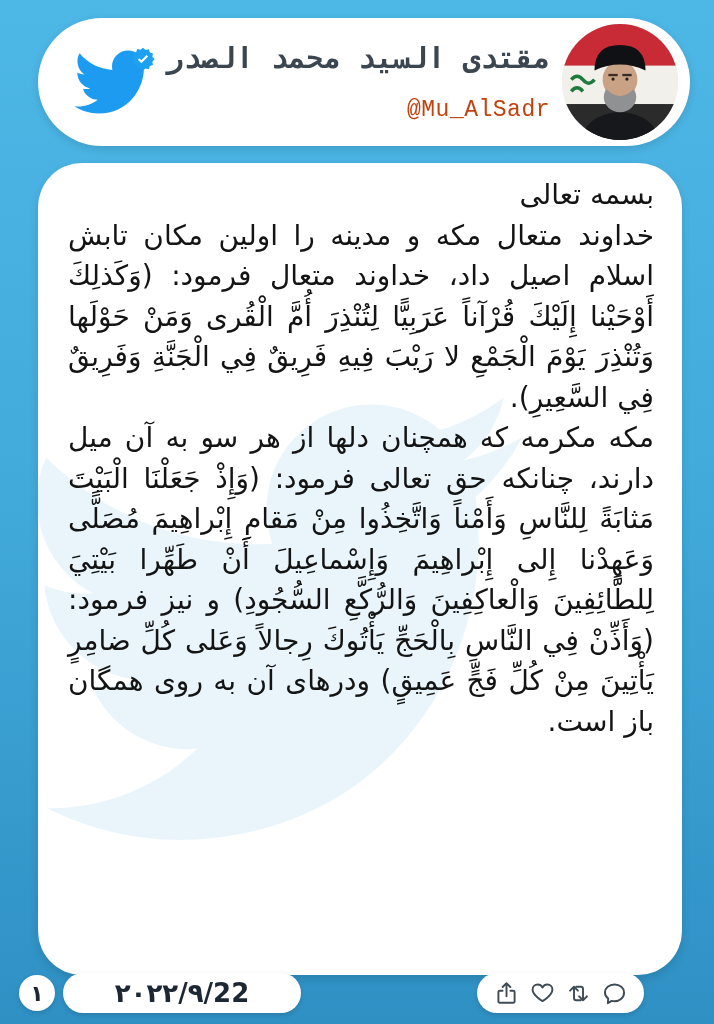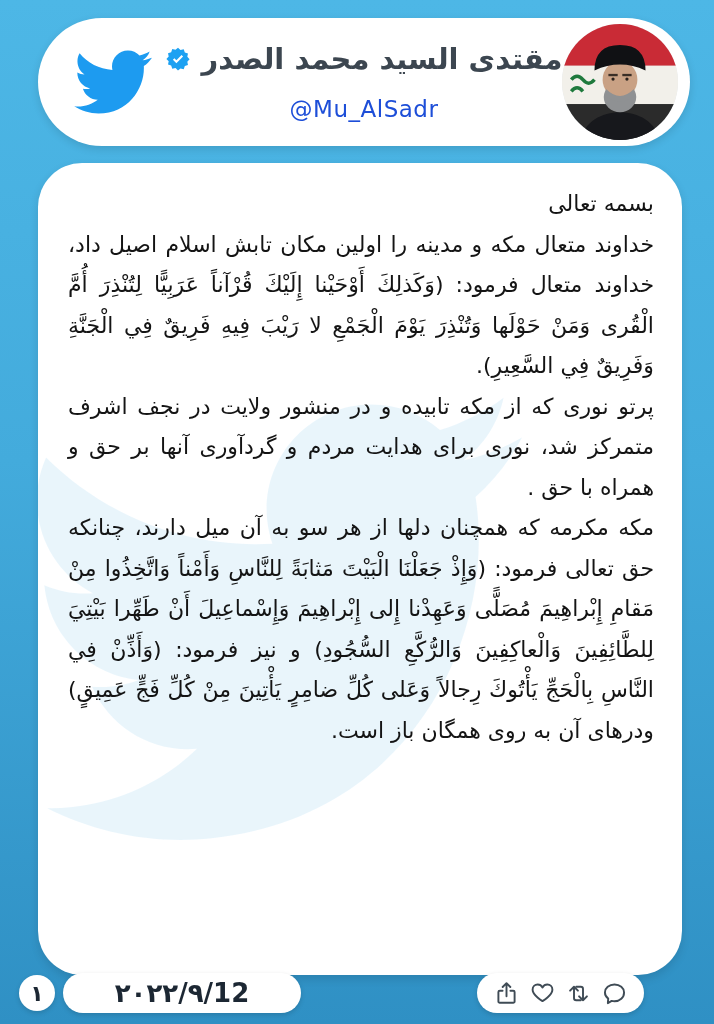--- a/index.html
+++ b/index.html
@@ -39,34 +39,35 @@
     right: 12px; top: 6px;
     width: 116px; height: 116px;
     border-radius: 50%;
     overflow: hidden;
     background: #dfe7ec;
   }
   .id-block {
     position: absolute;
     left: 140px; right: 140px; top: 0; bottom: 0;
     display: flex; flex-direction: column;
-    align-items: center; justify-content: center;
+    align-items: flex-start; justify-content: center;
     gap: 20px;
+    font-family: Liberation Mono, monospace;
   }
   .name-row {
     display: flex; align-items: center; gap: 10px;
     direction: rtl;
   }
   .display-name {
     font-size: 29px; font-weight: bold;
     color: #3c4650; white-space: nowrap;
   }
   .badge { width: 26px; height: 26px; flex: 0 0 auto; }
   .handle {
-    font-size: 23px; color: #1d4ed8;
+    font-size: 23px; color: #c2410c;
     direction: ltr; letter-spacing: 0.5px;
   }
 
   
   .tweet-card {
     position: absolute;
     left: 38px; top: 163px;
     width: 644px; height: 812px;
     background: #ffffff;
     border-radius: 44px;
@@ -77,24 +78,24 @@
     position: absolute;
     left: -30px; top: 190px;
     width: 540px; height: 540px;
     opacity: 0.13;
     transform: rotate(-6deg);
     pointer-events: none;
   }
   .tweet-body {
     position: absolute;
     inset: 0;
-    padding: 21px 28px 20px 30px;
+    padding: 12px 28px 20px 30px;
     direction: rtl;
     text-align: justify;
-    font-size: 22px;
+    font-size: 28px;
     line-height: 40.5px;
     color: #141414;
   }
   .tweet-body p { margin: 0; }
 
   
   .page-circle {
     position: absolute;
     left: 19px; top: 975px;
     width: 36px; height: 36px;
@@ -177,28 +178,27 @@
     </div>
   </div>
 
   <div class="tweet-card">
     <svg class="watermark" viewBox="0 0 24 24">
       <path fill="#5fb8e8" d="M23.643 4.937c-.835.37-1.732.62-2.675.733.962-.576 1.7-1.49 2.048-2.578-.9.534-1.897.922-2.958 1.13-.85-.904-2.06-1.47-3.4-1.47-2.572 0-4.658 2.086-4.658 4.66 0 .364.042.718.12 1.06-3.873-.195-7.304-2.05-9.602-4.868-.4.69-.63 1.49-.63 2.342 0 1.616.823 3.043 2.072 3.878-.764-.025-1.482-.234-2.11-.583v.06c0 2.257 1.605 4.14 3.737 4.568-.392.106-.803.162-1.227.162-.3 0-.593-.028-.877-.082.593 1.85 2.313 3.198 4.352 3.234-1.595 1.25-3.604 1.995-5.786 1.995-.376 0-.747-.022-1.112-.065 2.062 1.323 4.51 2.093 7.14 2.093 8.57 0 13.255-7.098 13.255-13.254 0-.2-.005-.402-.014-.602.91-.658 1.7-1.477 2.323-2.41z"></path>
     </svg>
     <div class="tweet-body">
       <p>بسمه تعالی</p>
       <p>خداوند متعال مکه و مدینه را اولین مکان تابش اسلام اصیل داد، خداوند متعال فرمود: (وَكَذلِكَ أَوْحَيْنا إِلَيْكَ قُرْآناً عَرَبِيًّا لِتُنْذِرَ أُمَّ الْقُرى وَمَنْ حَوْلَها وَتُنْذِرَ يَوْمَ الْجَمْعِ لا رَيْبَ فِيهِ فَرِيقٌ فِي الْجَنَّةِ وَفَرِيقٌ فِي السَّعِيرِ).</p>
-      <p>پرتو نوری که از مکه تابیده و در منشور ولایت در نجف اشرف متمرکز شد، نوری برای هدایت مردم و گردآوری آنها بر حق و همراه با حق .</p>
       <p>مکه مکرمه که همچنان دلها از هر سو به آن میل دارند، چنانکه حق تعالی فرمود: (وَإِذْ جَعَلْنَا الْبَيْتَ مَثابَةً لِلنَّاسِ وَأَمْناً وَاتَّخِذُوا مِنْ مَقامِ إِبْراهِيمَ مُصَلًّى وَعَهِدْنا إِلى إِبْراهِيمَ وَإِسْماعِيلَ أَنْ طَهِّرا بَيْتِيَ لِلطَّائِفِينَ وَالْعاكِفِينَ وَالرُّكَّعِ السُّجُودِ) و نیز فرمود: (وَأَذِّنْ فِي النَّاسِ بِالْحَجِّ يَأْتُوكَ رِجالاً وَعَلى كُلِّ ضامِرٍ يَأْتِينَ مِنْ كُلِّ فَجٍّ عَمِيقٍ) ودرهای آن به روی همگان باز است.</p>
 
     </div>
   </div>
 
   <div class="page-circle">١</div>
-  <div class="date-pill">٢٠٢٢/٩/12</div>
+  <div class="date-pill">٢٠٢٢/٩/22</div>
 
   <div class="actions-pill">
     <span class="icon">
       <svg viewBox="0 0 24 24">
         <path d="M8.5 9.5 H6 a1.2 1.2 0 0 0 -1.2 1.2 v8.3 a1.2 1.2 0 0 0 1.2 1.2 h12 a1.2 1.2 0 0 0 1.2 -1.2 v-8.3 a1.2 1.2 0 0 0 -1.2 -1.2 H15.5"></path>
         <path d="M12 14.5 V3.2 M8.6 6.2 L12 2.8 L15.4 6.2"></path>
       </svg>
     </span>
     <span class="icon">
       <svg viewBox="0 0 24 24">

